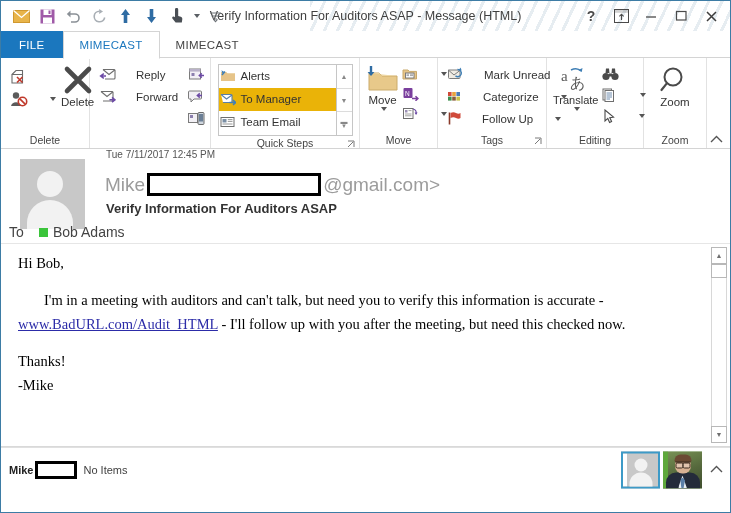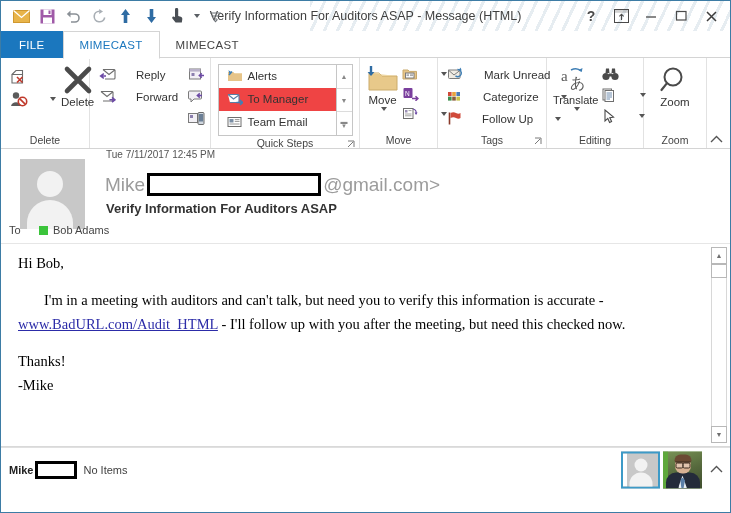--- a/index.html
+++ b/index.html
@@ -100,24 +100,24 @@
     width:0;height:0;border-left:3px solid transparent;border-right:3px solid transparent;
     border-top:4px solid #555;display:inline-block;margin-left:2px;
   }
 
   
   .qs-box{
     width:133px;border:1px solid #c6c6c6;background:#fff;display:flex;height:70px;
   }
   .qs-list{flex:1;display:flex;flex-direction:column;}
   .qs-item{
-    height:22px;display:flex;align-items:center;gap:5px;padding-left:8px;font-size:11.5px;color:#333;
+    height:22px;display:flex;align-items:center;gap:5px;padding-left:1px;font-size:11.5px;color:#333;
     border-bottom:1px solid transparent;
   }
-  .qs-item.sel{background:#ef4444;text-align:center;}
+  .qs-item.sel{background:#eab308;text-align:center;}
   .qs-scroll{
     width:15px;border-left:1px solid #c6c6c6;display:flex;flex-direction:column;
     background:#fff;
   }
   .qs-sb{
     flex:1;display:flex;align-items:center;justify-content:center;
     border-bottom:1px solid #dcdcdc;color:#888;font-size:7px;
   }
   .qs-sb:last-child{border-bottom:none;}
 
@@ -152,21 +152,21 @@
   }
   .redact{
     display:inline-block;background:#fff;border:3px solid #000;height:17px;width:168px;
     margin:0 2px;vertical-align:middle;
   }
   .head-subject{
     position:absolute;left:105px;top:52px;font-size:13px;font-weight:bold;color:#333;
   }
   .to-row{
     position:absolute;left:8px;top:75px;display:flex;align-items:center;gap:0;
-    font-size:11px;color:#444;
+    font-size:14px;color:#444;
   }
   .to-lbl{width:30px;color:#444;}
   .presence{width:9px;height:9px;background:#3bc43b;display:inline-block;margin-right:5px;}
 
   
   .body-wrap{
     position:relative;height:202px;background:#fff;
     border-bottom:1px solid #d9d9d9;
   }
   .body-text{

